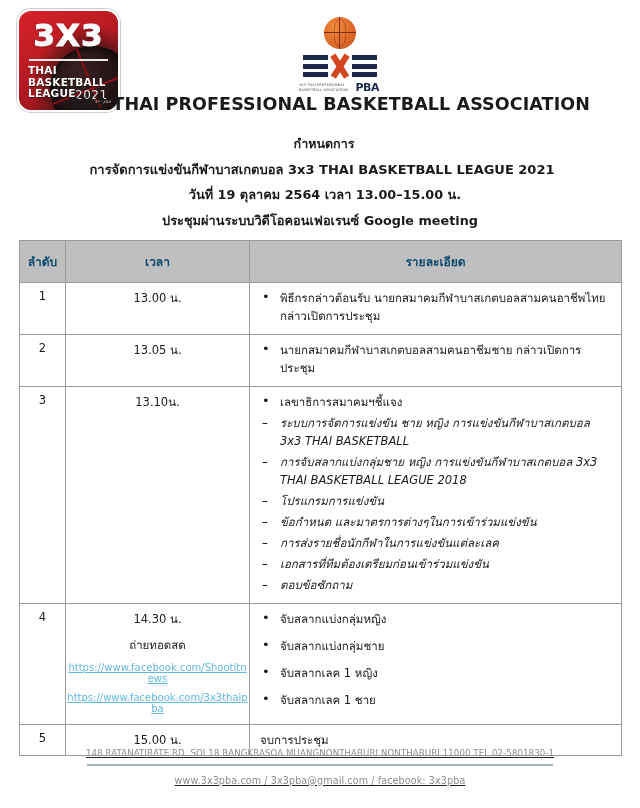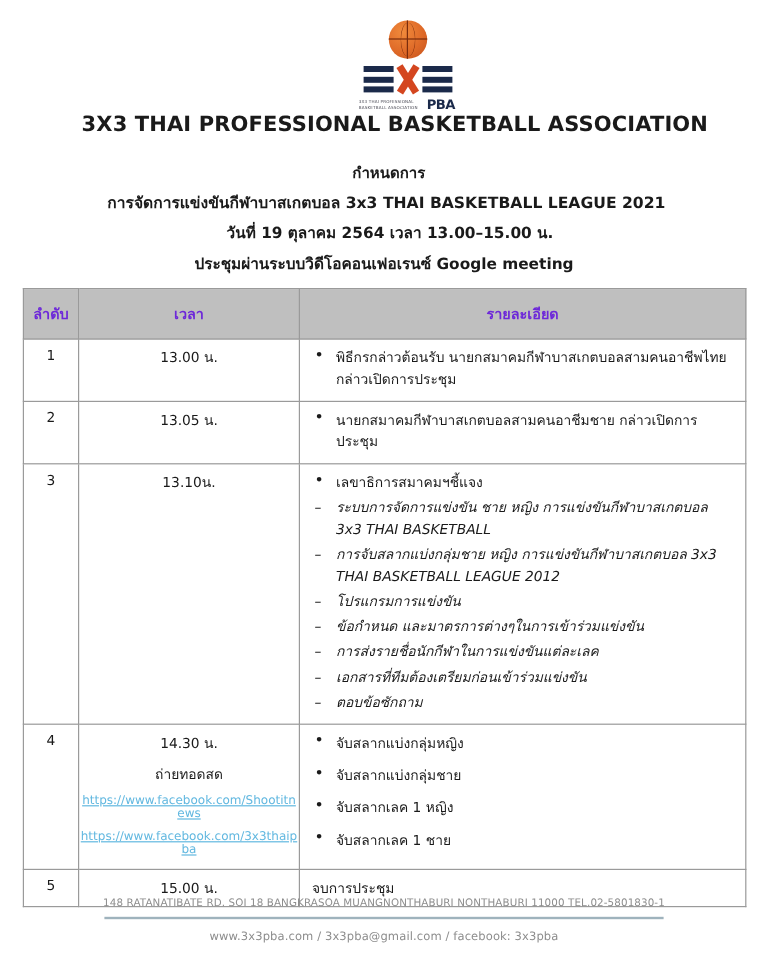--- a/index.html
+++ b/index.html
@@ -147,21 +147,21 @@
     border: 1px solid #9a9a9a;
     vertical-align: top;
   }
   table.agenda thead th {
     background: #bfbfbf;
     height: 42px;
     vertical-align: middle;
     text-align: center;
     font-size: 12px;
     font-weight: 700;
-    color: #6d28d9;
+    color: #0c4a6e;
   }
   col.c-no   { width: 46px; }
   col.c-time { width: 184px; }
   col.c-det  { width: 372px; }
 
   td.no   { text-align: center; font-size: 11.5px; padding-top: 6px; color: #1a1a1a; }
   td.time { text-align: center; font-size: 11.5px; padding-top: 6px; color: #1a1a1a; }
   td.det  { padding: 6px 8px 6px 10px; font-size: 11.5px; color: #1a1a1a; }
 
   td.time .sub { display: block; margin-top: 8px; font-size: 11.5px; }
@@ -187,39 +187,51 @@
     position: relative; padding-left: 20px; margin-bottom: 3px;
     line-height: 18px;
   }
   ul.dashes > li::before {
     content: "\2013"; position: absolute; left: 2px; top: 0;
     color: #1a1a1a;
   }
   .plain-det { line-height: 18px; }
 
   
-  .footer { position: absolute; left: 0; right: 0; top: 748px; text-align: center; }
+  .footer { position: absolute; left: 0; right: 0; top: 748px; text-align: center; text-decoration: underline; }
   .footer .addr {
     font-size: 8.6px; color: #8d8d8d; letter-spacing: .1px;
   }
   .footer .fdiv {
     width: 466px; height: 1.6px; background: #9fb3bd;
     margin: 6px auto 0;
   }
   .footer .contact {
     margin-top: 9px; font-size: 9.6px; color: #8d8d8d; letter-spacing: .1px;
   }
 </style>
 </head>
 <body>
 
 <div class="page">
 
   <div class="header-zone">
 
+    <div class="logo-league">
+      <div class="ball"></div>
+      <div class="mark3x3">3X3</div>
+      <div class="rule"></div>
+      <div class="lg-text">
+        <div>THAI</div>
+        <div>BASKETBALL</div>
+        <div>LEAGUE</div>
+      </div>
+      <div class="lg-year">2021</div>
+      <div class="lg-corner">3x3pba</div>
+    </div>
 
     <div class="logo-pba">
       <div class="pball">
         <span class="ln h"></span>
           <span class="ln v"></span>
           <span class="ln c1"></span>
       </div>
       <div class="pmark">
         <div class="bar-group">
           <div class="bar"></div>
@@ -287,21 +299,21 @@
 
         <tr>
           <td class="no">3</td>
           <td class="time">13.10น.</td>
           <td class="det">
             <ul class="bullets">
               <li>เลขาธิการสมาคมฯชี้แจง</li>
             </ul>
             <ul class="dashes">
               <li>ระบบการจัดการแข่งขัน ชาย หญิง การแข่งขันกีฬาบาสเกตบอล 3x3 THAI BASKETBALL</li>
-              <li>การจับสลากแบ่งกลุ่มชาย หญิง การแข่งขันกีฬาบาสเกตบอล 3x3 THAI BASKETBALL LEAGUE  2012</li>
+              <li>การจับสลากแบ่งกลุ่มชาย หญิง การแข่งขันกีฬาบาสเกตบอล 3x3 THAI BASKETBALL LEAGUE  2018</li>
               <li>โปรแกรมการแข่งขัน</li>
               <li>ข้อกำหนด และมาตรการต่างๆในการเข้าร่วมแข่งขัน</li>
               <li>การส่งรายชื่อนักกีฬาในการแข่งขันแต่ละเลค</li>
               <li>เอกสารที่ทีมต้องเตรียมก่อนเข้าร่วมแข่งขัน</li>
               <li>ตอบข้อซักถาม</li>
             </ul>
           </td>
         </tr>
 
         <tr>

